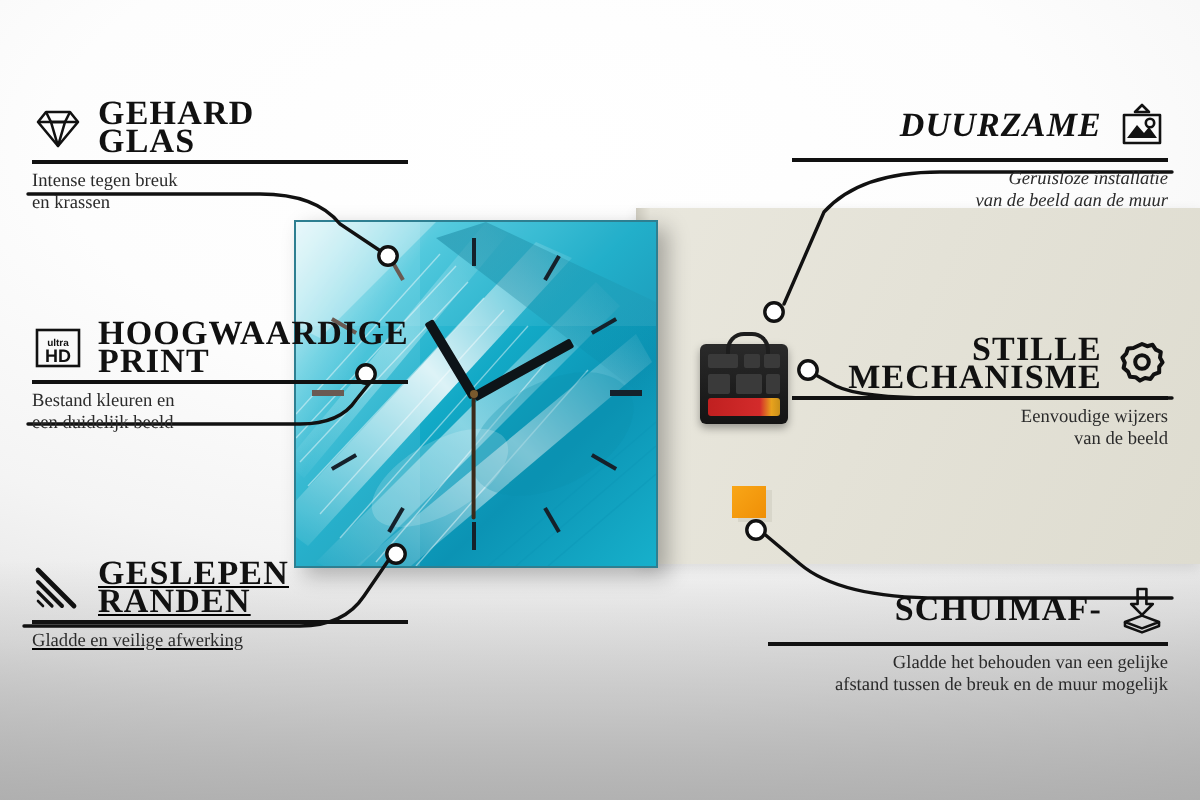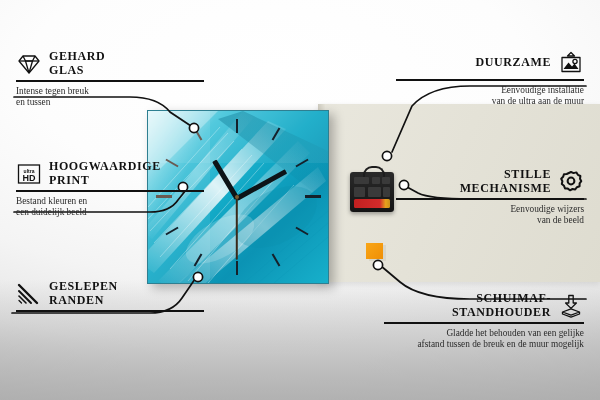--- a/index.html
+++ b/index.html
@@ -16,39 +16,39 @@
   #stage:before{
     content:"";position:absolute;left:0;right:0;bottom:0;height:120px;
     background:linear-gradient(to bottom,rgba(190,190,190,0) 0%,rgba(178,178,178,.55) 55%,rgba(172,172,172,.85) 100%);
     pointer-events:none;
   }
   
   .feat{position:absolute;width:188px;}
   .feat .head{display:flex;align-items:center;gap:7px;}
   .feat.right .head{flex-direction:row-reverse;}
   .ttl{
-    font-size:12px;line-height:13.5px;font-weight:bold;
+    font-size:17px;line-height:13.5px;font-weight:bold;
     letter-spacing:.6px;color:#111;text-transform:uppercase;
     font-family:"Liberation Serif",serif;
   }
   .feat.right .ttl{text-align:right;}
   .rule{height:1.6px;background:#111;margin:3px 0 4px 0;width:100%;}
   .sub{
     font-size:9.3px;line-height:11px;color:#2b2b2b;
     font-family:"Liberation Serif",serif;
   }
   .feat.right .sub{text-align:right;}
   .ico{width:26px;height:26px;flex:0 0 26px;display:block;}
   .ico svg{display:block;width:26px;height:26px;}
 
   
   #f-glas{left:16px;top:50px;}
   #f-print{left:16px;top:160px;}
-  #f-randen{left:16px;top:280px;}
-  #f-handgreep{left:396px;top:50px;}
+  #f-randen{left:16px;top:280px;text-decoration:underline;}
+  #f-handgreep{left:396px;top:50px;font-style:italic;}
   #f-mech{left:396px;top:168px;}
   #f-foam{left:396px;top:292px;}
 
   
   #wires{position:absolute;left:0;top:0;width:600px;height:400px;}
 
   
   #wall{
     position:absolute;left:318px;top:104px;width:282px;height:178px;
     background:linear-gradient(115deg,#e9e7dd 0%,#e4e2d7 45%,#dedcd0 100%);
@@ -214,21 +214,21 @@
           <path d="M9.5 10 H16.5"></path>
         </g>
           </svg>
       </span>
       <span class="ttl">
         <span>GEHARD</span><br><span>GLAS</span>
       </span>
     </div>
     <div class="rule"></div>
     <div class="sub">
-      <span>Intense tegen breuk</span><br><span>en tussen</span>
+      <span>Intense tegen breuk</span><br><span>en krassen</span>
     </div>
   </div>
 
   <div class="feat left" id="f-print">
     <div class="head">
       <span class="ico">
         <svg viewBox="0 0 26 26">
           <rect x="2.5" y="4" width="21" height="18" fill="none" stroke="#111" stroke-width="1.3"></rect>
           <text x="13" y="12" font-family="Liberation Sans, sans-serif" font-size="5" font-weight="bold" fill="#111" text-anchor="middle">ultra</text>
           <text x="13" y="20" font-family="Liberation Sans, sans-serif" font-size="9" font-weight="bold" fill="#111" text-anchor="middle">HD</text>
@@ -254,41 +254,44 @@
           <path d="M3 15 L10 22" stroke-width="1.6"></path>
           <path d="M3 19.5 L5.5 22" stroke-width="1.3"></path>
         </g>
           </svg>
       </span>
       <span class="ttl">
         <span>GESLEPEN</span><br><span>RANDEN</span>
       </span>
     </div>
     <div class="rule"></div>
+    <div class="sub">
+      <span>Gladde en veilige afwerking</span>
+    </div>
   </div>
 
   <div class="feat right" id="f-handgreep">
     <div class="head">
       <span class="ico">
         <svg viewBox="0 0 26 26">
           <g fill="none" stroke="#111" stroke-width="1.3" stroke-linejoin="round">
             <path d="M13 2.5 L16.5 6 L9.5 6 Z"></path>
             <rect x="4" y="7.5" width="18" height="14"></rect>
             <path d="M5.5 19 L10.5 12.5 L14 16.5 L16.5 13.5 L20.5 19 Z" fill="#111" stroke="none"></path>
             <circle cx="17" cy="11.5" r="2.1"></circle>
           </g>
         </svg>
       </span>
       <span class="ttl">
         <span>DUURZAME</span><br>
       </span>
     </div>
     <div class="rule"></div>
     <div class="sub">
-      <span>Eenvoudige installatie</span><br><span>van de ultra aan de muur</span>
+      <span>Geruisloze installatie</span><br><span>van de beeld aan de muur</span>
     </div>
   </div>
 
   <div class="feat right" id="f-mech">
     <div class="head">
       <span class="ico">
         <svg viewBox="0 0 26 26">
           <g fill="none" stroke="#111" stroke-width="2.0" stroke-linejoin="round">
             <path d="M13 3 L15.6 4.1 L18.3 3.4 L19.9 5.8 L22.4 7 L22 9.8 L23.3 12.2
                      L21.6 14.4 L21.6 17.2 L18.9 18.2 L17.2 20.5 L14.5 20 L12 21.3
@@ -313,21 +316,21 @@
       <span class="ico">
         <svg viewBox="0 0 26 26">
           <g fill="none" stroke="#111" stroke-width="1.3" stroke-linejoin="round">
             <path d="M10.8 2.5 H15.2 V10 H18.4 L13 15.4 L7.6 10 H10.8 Z"></path>
             <path d="M13 15.8 L21.5 19 L13 22.2 L4.5 19 Z"></path>
             <path d="M4.5 19 V21 L13 24.2 L21.5 21 V19"></path>
           </g>
         </svg>
       </span>
       <span class="ttl">
-        <span>SCHUIMAF-</span><br><span>STANDHOUDER</span>
+        <span>SCHUIMAF-</span><br>
       </span>
     </div>
     <div class="rule"></div>
     <div class="sub">
       <span>Gladde het behouden van een gelijke</span><br><span>afstand tussen de breuk en de muur mogelijk</span>
     </div>
   </div>
 
 </div>
 

